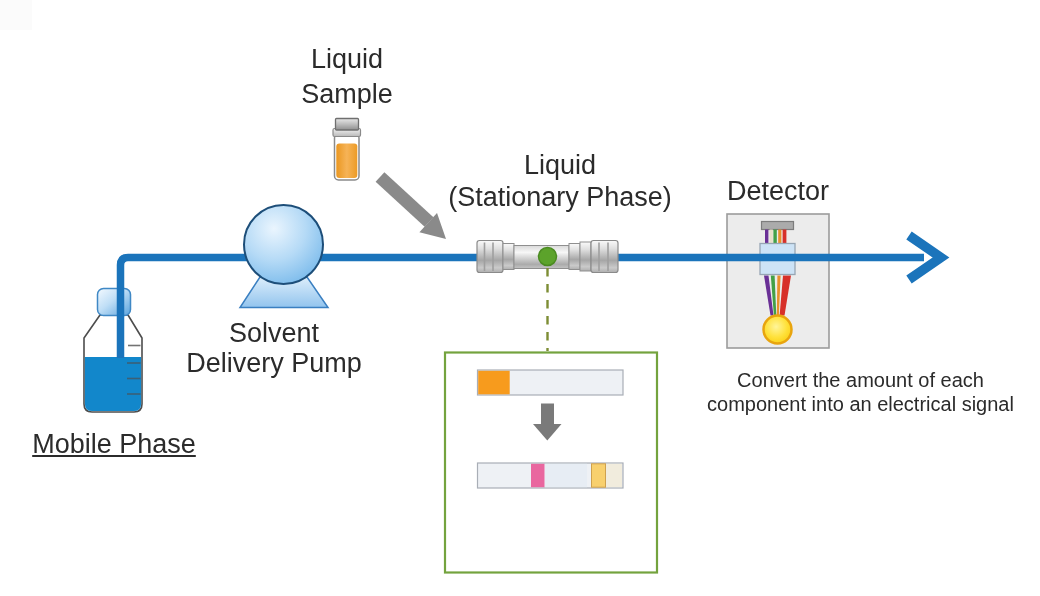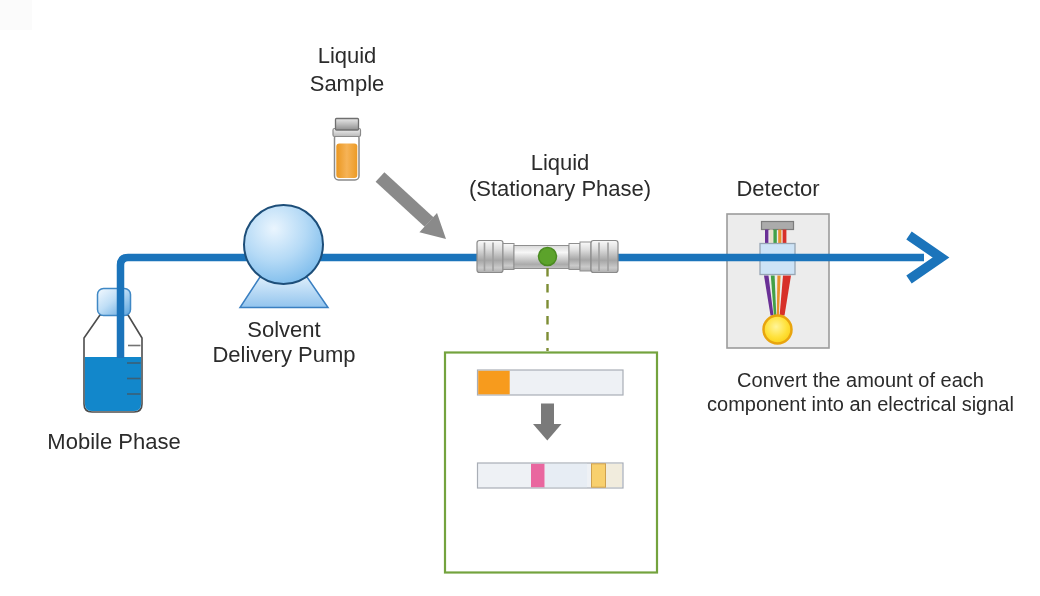--- a/index.html
+++ b/index.html
@@ -12,26 +12,26 @@
     color:#2b2b2b;
   }
   .diagram-svg{position:absolute;left:0;top:0;width:1040px;height:596px;}
   .label{
     position:absolute;
     text-align:center;
     white-space:pre-line;
     color:#2b2b2b;
     line-height:1.18;
   }
-  .label-lg{font-size:22px;}
+  .label-lg{font-size:27px;}
   .label-md{font-size:22px;}
   .label-sm{font-size:20px;padding-left:13px;}
   #lbl-liquid-sample{left:247px;top:42px;width:200px;line-height:1.28;}
-  #lbl-solvent-pump{left:159px;top:318px;width:250px;line-height:1.12;}
-  #lbl-mobile-phase{left:14px;top:429px;width:200px;}
+  #lbl-solvent-pump{left:149px;top:318px;width:250px;line-height:1.12;}
+  #lbl-mobile-phase{left:14px;top:429px;width:200px;text-decoration:underline;}
   #lbl-column{left:435px;top:150px;width:250px;line-height:1.17;}
   #lbl-detector{left:698px;top:176px;width:160px;}
   #lbl-detector-caption{left:655px;top:368px;width:385px;line-height:1.22;}
   #lbl-separation-caption{left:450px;top:505px;width:202px;line-height:1.3;}
 </style>
 </head>
 <body>
 
 <div class="canvas">
 

